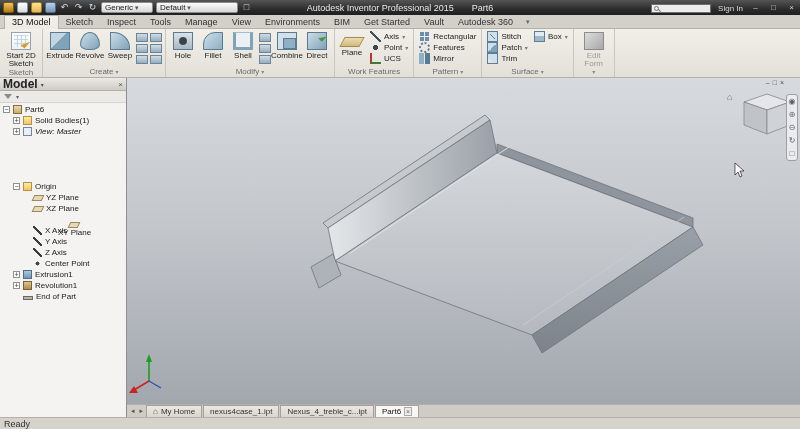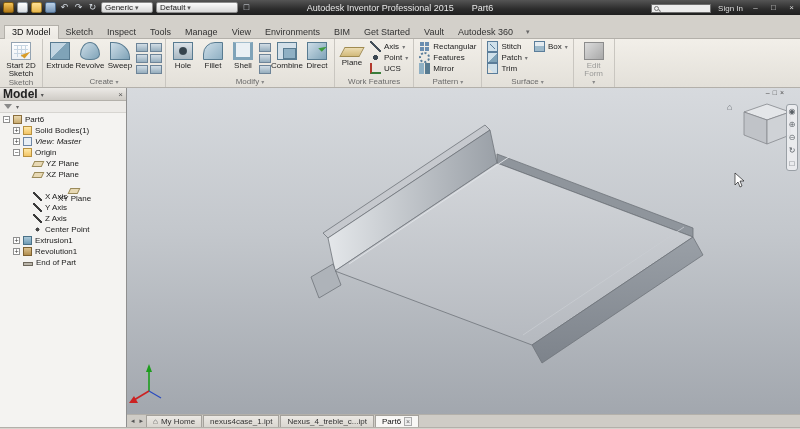--- a/index.html
+++ b/index.html
@@ -26,21 +26,21 @@
   .tb-right { margin-left:auto; display:flex; align-items:flex-end; gap:7px; z-index:2; }
   .searchbox { width:60px; height:9px; background:#ececec; border:1px solid #6e6e6e;
     display:flex; align-items:center; padding:0 2px; }
   .mag { width:5px; height:5px; border:1px solid #777; border-radius:50%; position:relative; }
   .mag::after { content:""; position:absolute; width:3px; height:1px; background:#777;
     right:-3px; bottom:-1px; transform:rotate(45deg); }
   .signin { color:#dcdcdc; font-size:8px; }
   .winbtn { color:#d9d9d9; font-size:8px; width:11px; text-align:center; line-height:11px; }
 
   
-  .rtabs { height:24px; background:#d3d0ca; display:flex; align-items:flex-end;
+  .rtabs { height:14px; background:#d3d0ca; display:flex; align-items:flex-end;
     padding-left:4px; border-bottom:1px solid #b3b0aa; }
   .rtab { padding:0 7px; line-height:12px; font-size:9px; color:#333; white-space:nowrap; }
   .rtab.active { background:linear-gradient(#f4f1ec,#ece9e3); border:1px solid #b3b0aa;
     border-bottom:none; margin-bottom:-1px; line-height:13px; color:#111; }
   .rtabs-extra { margin-left:6px; color:#666; font-size:7px; line-height:12px; }
 
   
   .ribbon { height:49px; background:linear-gradient(#f2efe9,#e3e0d9);
     border-bottom:1px solid #b3b0aa; display:flex; align-items:stretch; }
   .rgroup { display:flex; flex-direction:column; border-right:1px solid #c9c6c0; }
@@ -417,21 +417,21 @@
         <div class="trow" style="padding-left: 13px;">
           <span class="texp has">+</span>
           <span class="ti ti-folder"></span>
           <span class="tlabel">Solid Bodies(1)</span>
         </div>
         <div class="trow" style="padding-left: 13px; font-style: italic;">
           <span class="texp has">+</span>
           <span class="ti ti-view"></span>
           <span class="tlabel">View: Master</span>
         </div>
-        <div class="trow" style="padding-left: 13px;">
+        <div class="trow" style="padding-left: 13px; margin-top: 44px;">
           <span class="texp has">−</span>
           <span class="ti ti-folder"></span>
           <span class="tlabel">Origin</span>
         </div>
         <div class="trow" style="padding-left: 23px;">
           <span class="texp"></span>
           <span class="ti ti-plane"></span>
           <span class="tlabel">YZ Plane</span>
         </div>
         <div class="trow" style="padding-left: 23px;">

